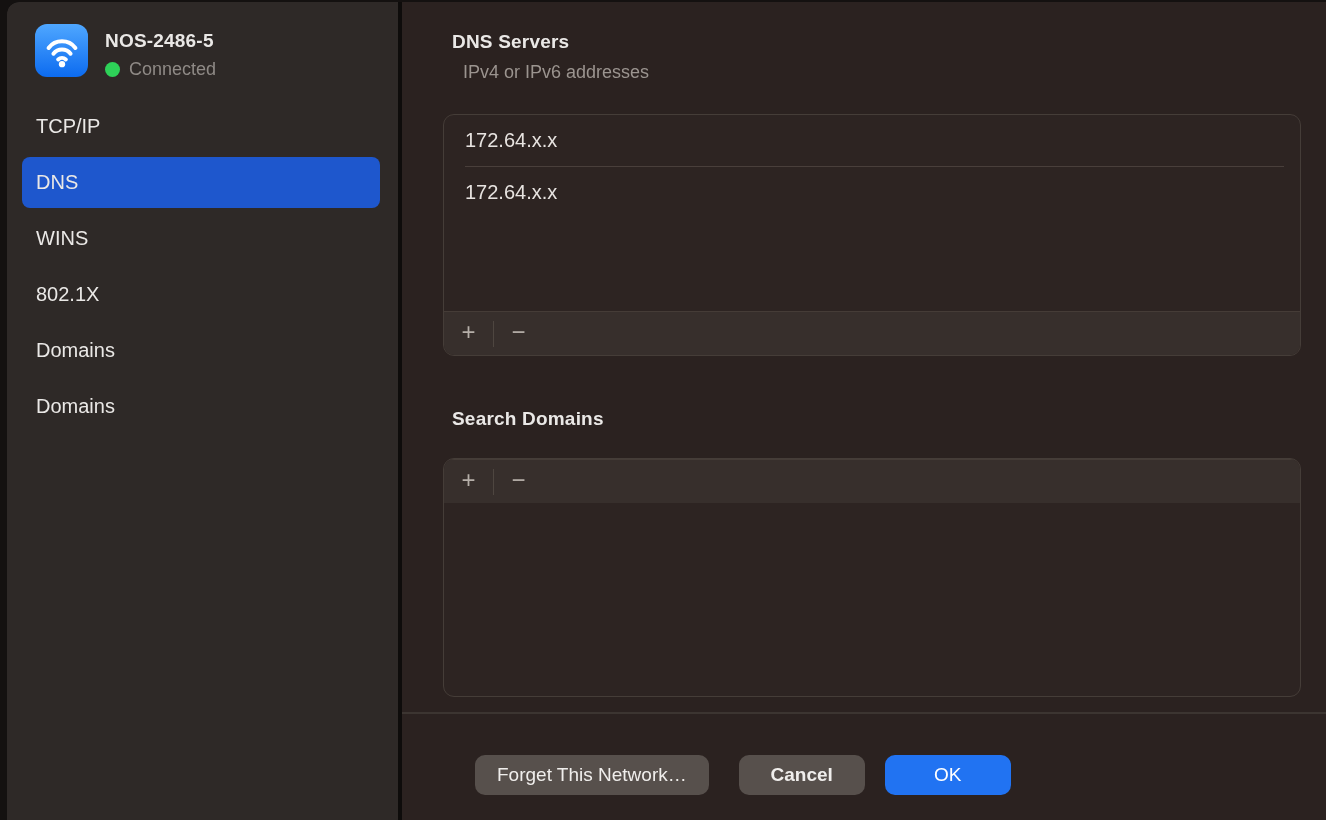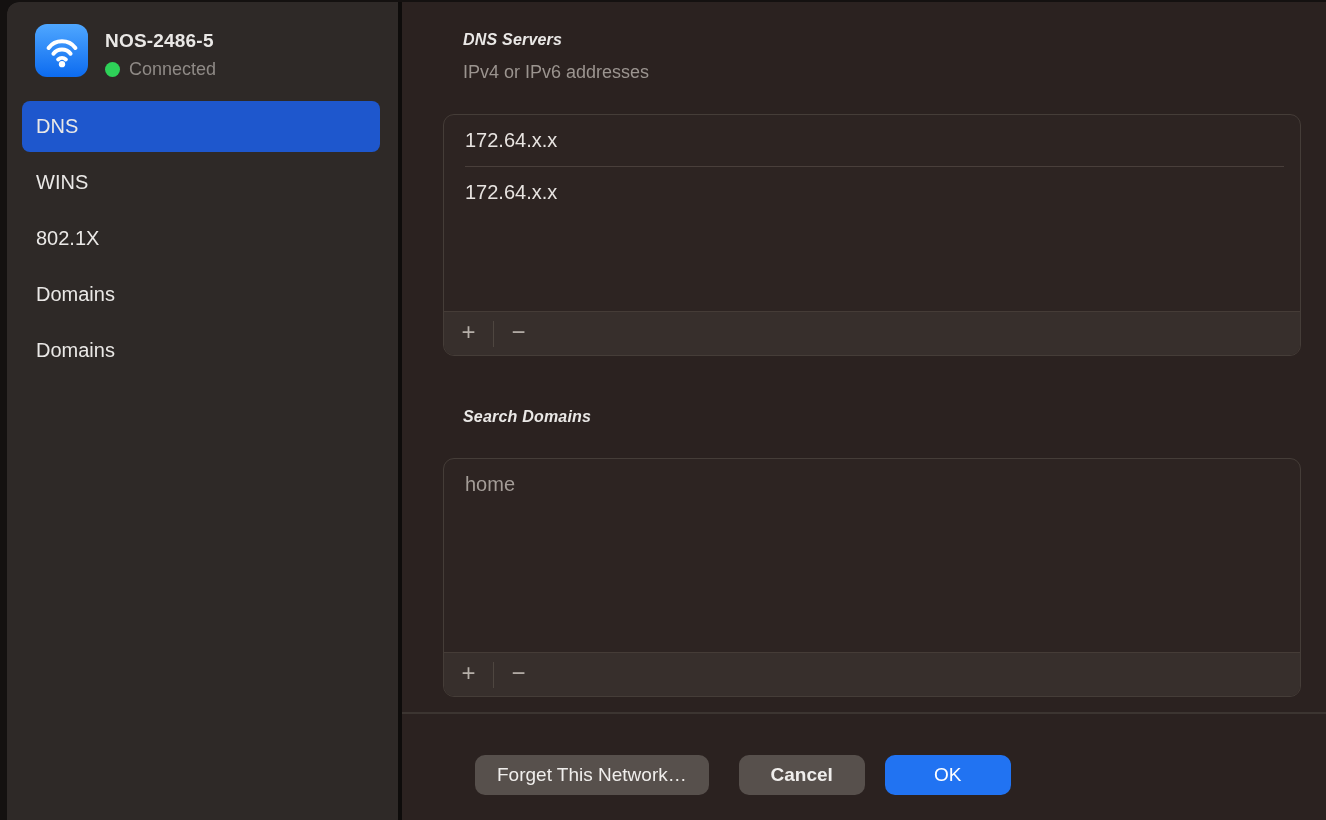--- a/index.html
+++ b/index.html
@@ -42,21 +42,21 @@
   .sb-item {
     height:51px; border-radius:8px;
     display:flex; align-items:center;
     padding-left:14px;
     font-size:20px; color:#eae8e6;
     cursor:default;
   }
   .sb-item.selected { background:#1e57cd; }
   
   .main { position:relative; flex:1 1 auto; background:#2b2220; }
-  .sec-title { position:absolute; left:61px; font-size:16px; font-weight:700; color:#eae8e6; letter-spacing:.2px;font-style:italic; }
+  .sec-title { position:absolute; left:50px; font-size:19px; font-weight:700; color:#eae8e6; letter-spacing:.2px; }
   .t1 { top:29px; }
   .t2 { top:406px; }
   .sec-sub { position:absolute; left:61px; top:60px; font-size:18px; color:#9b948f; }
   .listbox {
     position:absolute; left:41px; right:25px;
     background:#2d2422;
     border:1px solid #453d38;
     border-radius:11px;
     display:flex; flex-direction:column;
     overflow:hidden;
@@ -119,20 +119,23 @@
           <circle cx="30" cy="47.2" r="4.1" fill="#ffffff"></circle>
         </svg>
       </div>
       <div class="net-name">NOS-2486-5</div>
       <div class="net-status">
         <span class="status-dot"></span>
         <span>Connected</span>
       </div>
 
       <nav class="sb-list">
+        <div class="sb-item">
+          <span>TCP/IP</span>
+        </div>
         <div class="sb-item selected">
           <span>DNS</span>
         </div>
         <div class="sb-item">
           <span>WINS</span>
         </div>
         <div class="sb-item">
           <span>802.1X</span>
         </div>
         <div class="sb-item">
@@ -164,25 +167,20 @@
         <div class="boxfooter">
           <button class="pm">+</button>
           <div class="pmsep"></div>
           <button class="pm">−</button>
         </div>
       </div>
 
       <h2 class="sec-title t2">Search Domains</h2>
 
       <div class="listbox box2">
-        <div class="rows">
-          <div class="row muted">
-            <span>home</span>
-          </div>
-        </div>
         <div class="boxfooter">
           <button class="pm">+</button>
           <div class="pmsep"></div>
           <button class="pm">−</button>
         </div>
       </div>
 
       <div class="hdivider"></div>
 
       <div class="btnbar">

